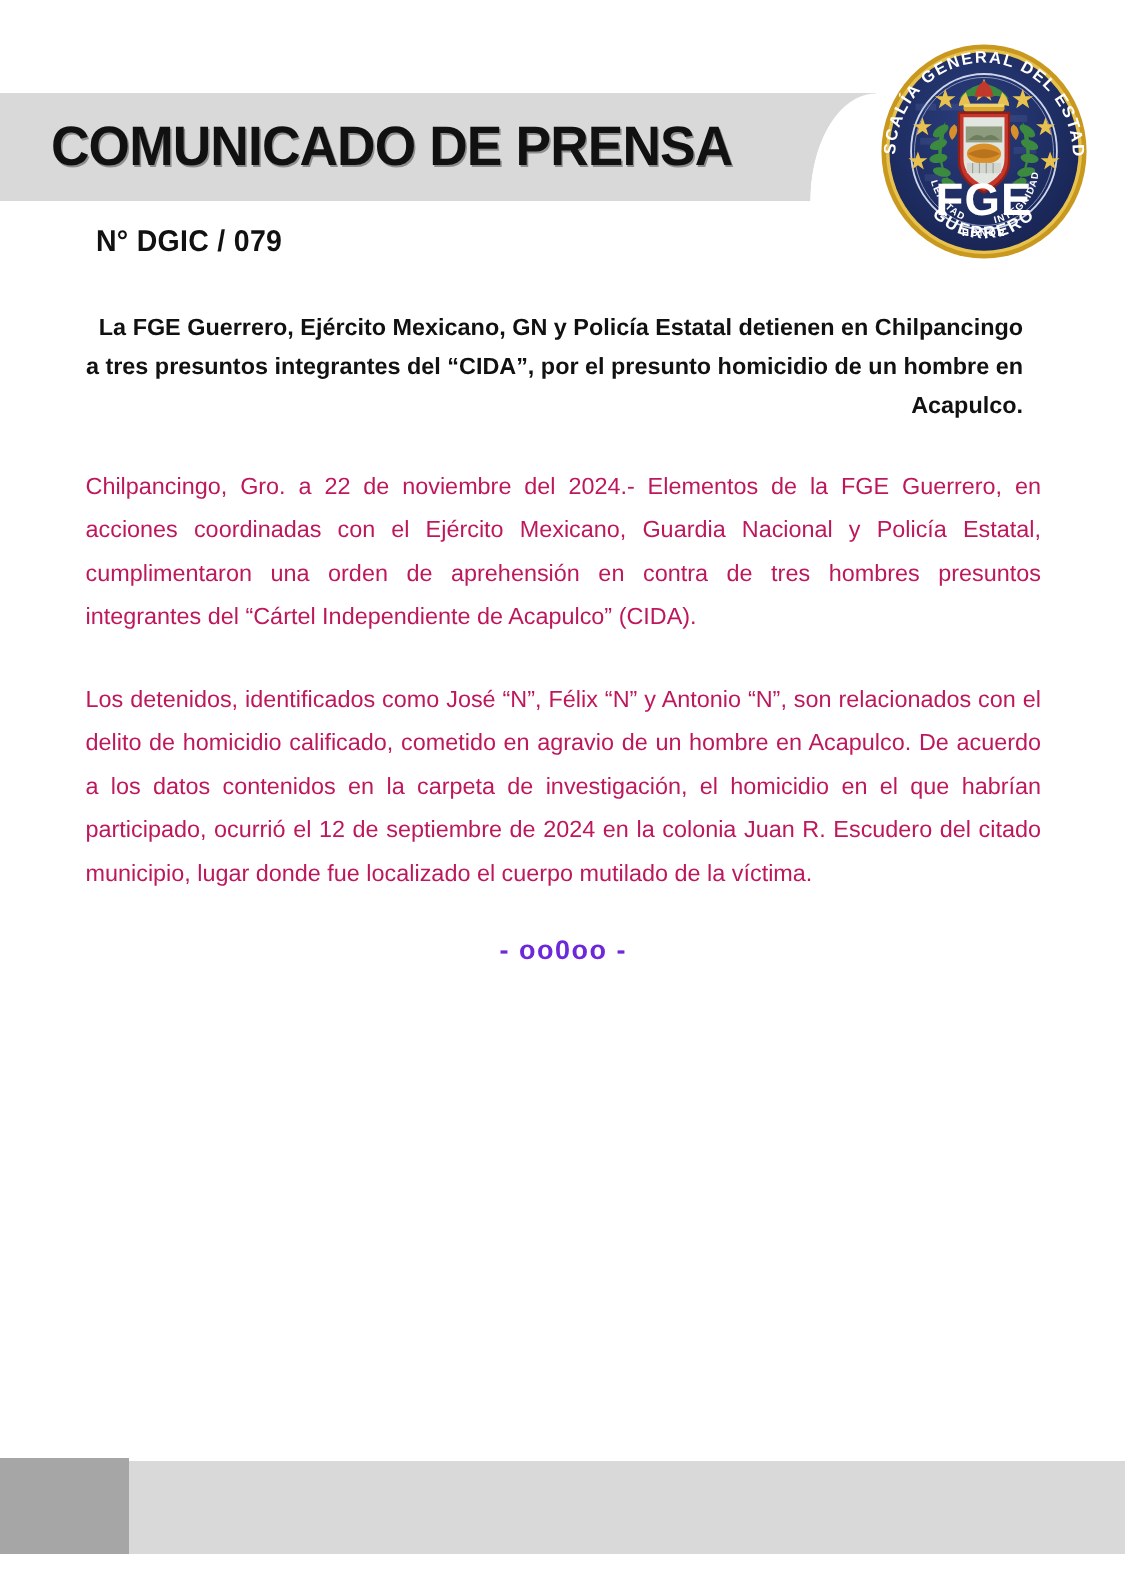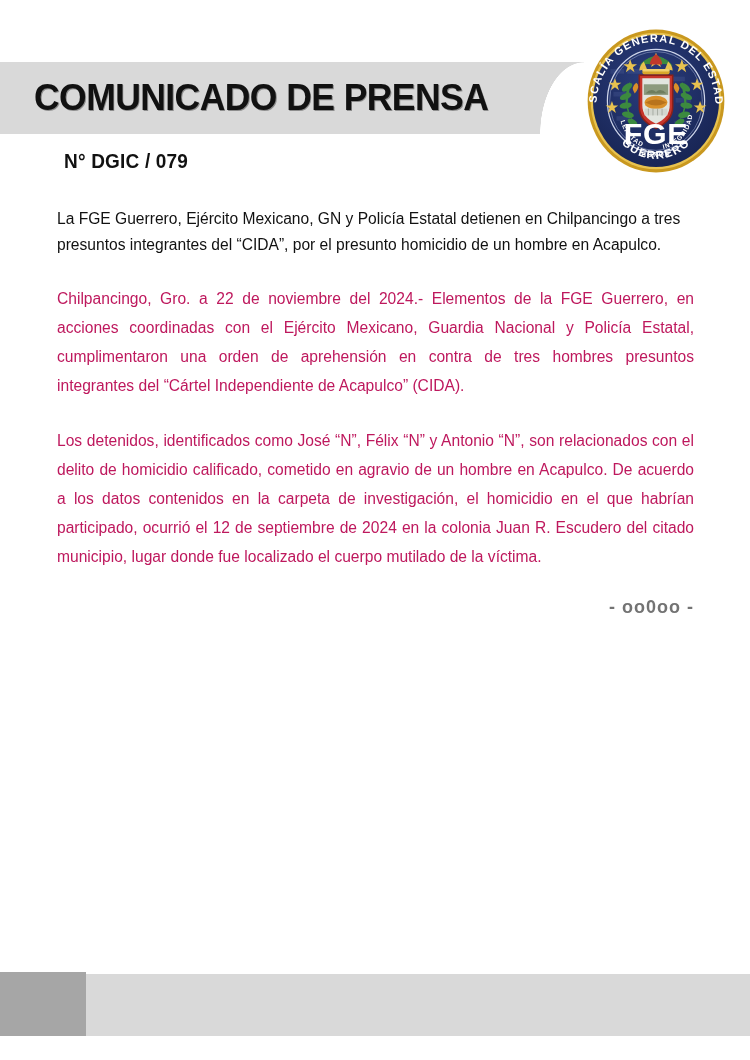--- a/index.html
+++ b/index.html
@@ -102,40 +102,40 @@
   .content {
     position: absolute;
     left: 57px;
     top: 206px;
     width: 637px;
   }
 
   .lede {
     font-size: 15.6px;
     line-height: 26px;
-    font-weight: 400;
+    font-weight: 700;
     color: #111111;
-    text-align: left;
+    text-align: right;
     margin: 0 12px 26px 0;
   }
 
   .para {
     font-size: 15.6px;
     line-height: 29px;
     font-weight: 400;
     color: #be185d;
     text-align: justify;
     text-justify: inter-word;
     margin: 0 0 26px 0;
   }
 
   .footer-mark {
     margin-top: 6px;
-    text-align: right;
-    color: #737373;
+    text-align: center;
+    color: #6d28d9;
     font-size: 18px;
     letter-spacing: 1px;
     font-weight: 700;
   }
 
   
   .bottom-bar-dark {
     position: absolute;
     left: 0;
     top: 972px;

